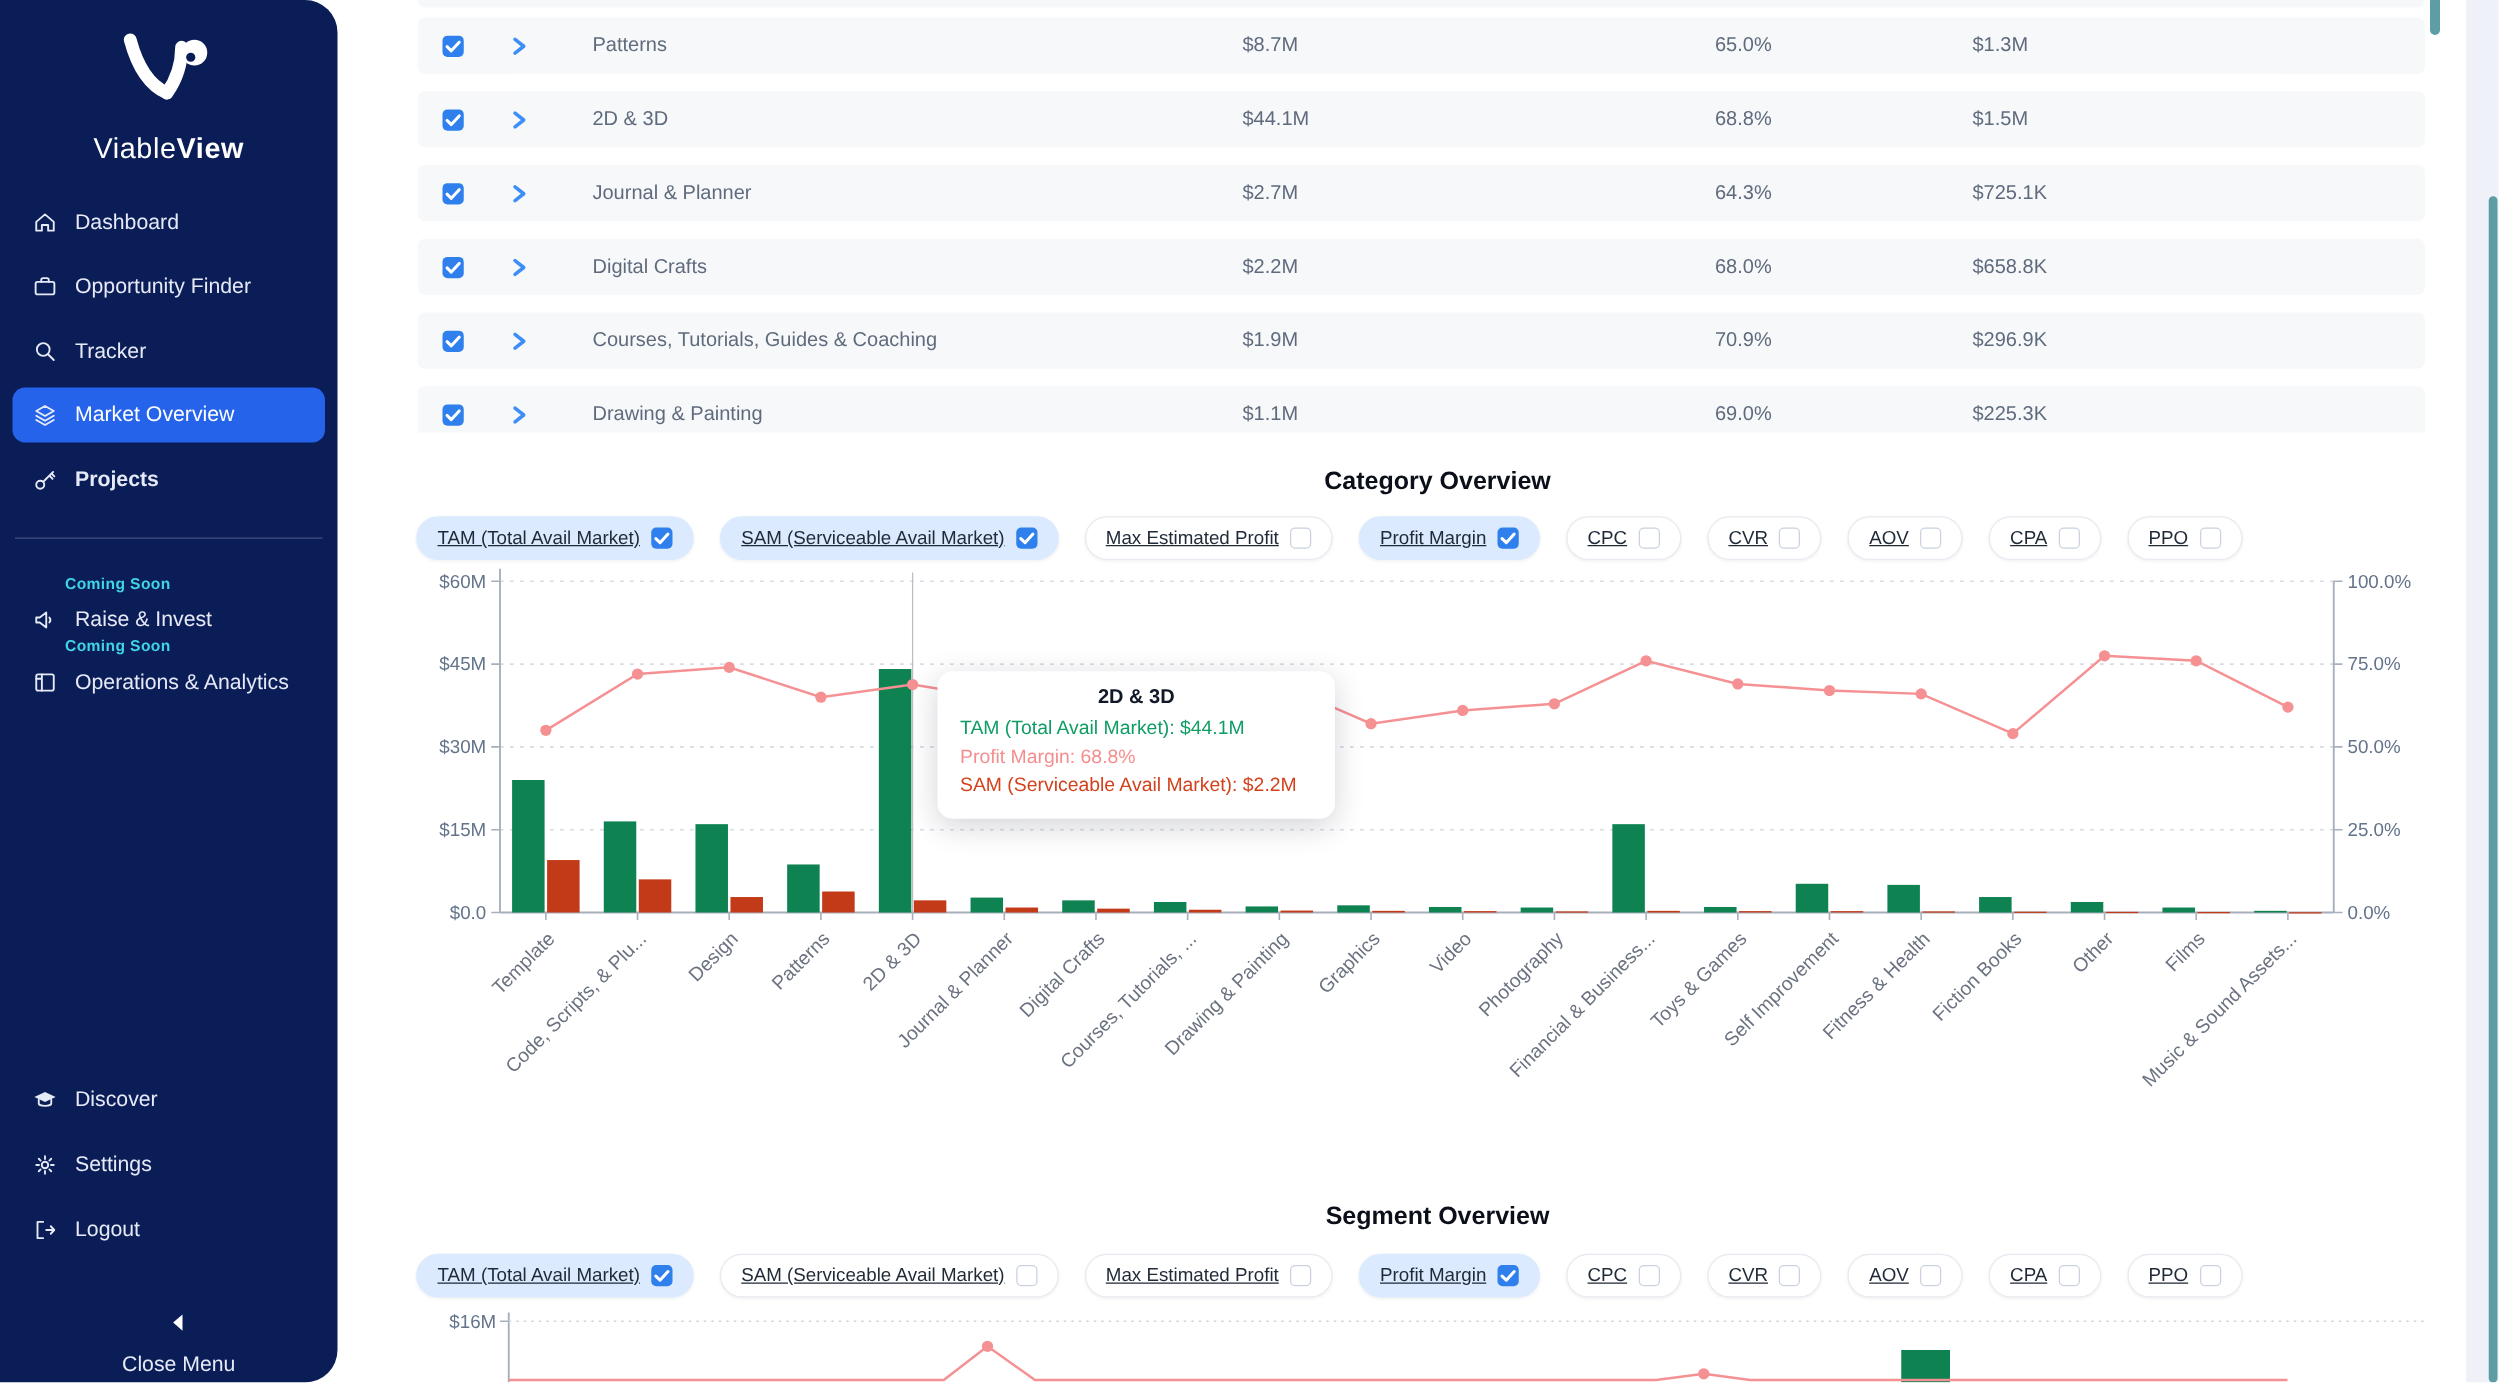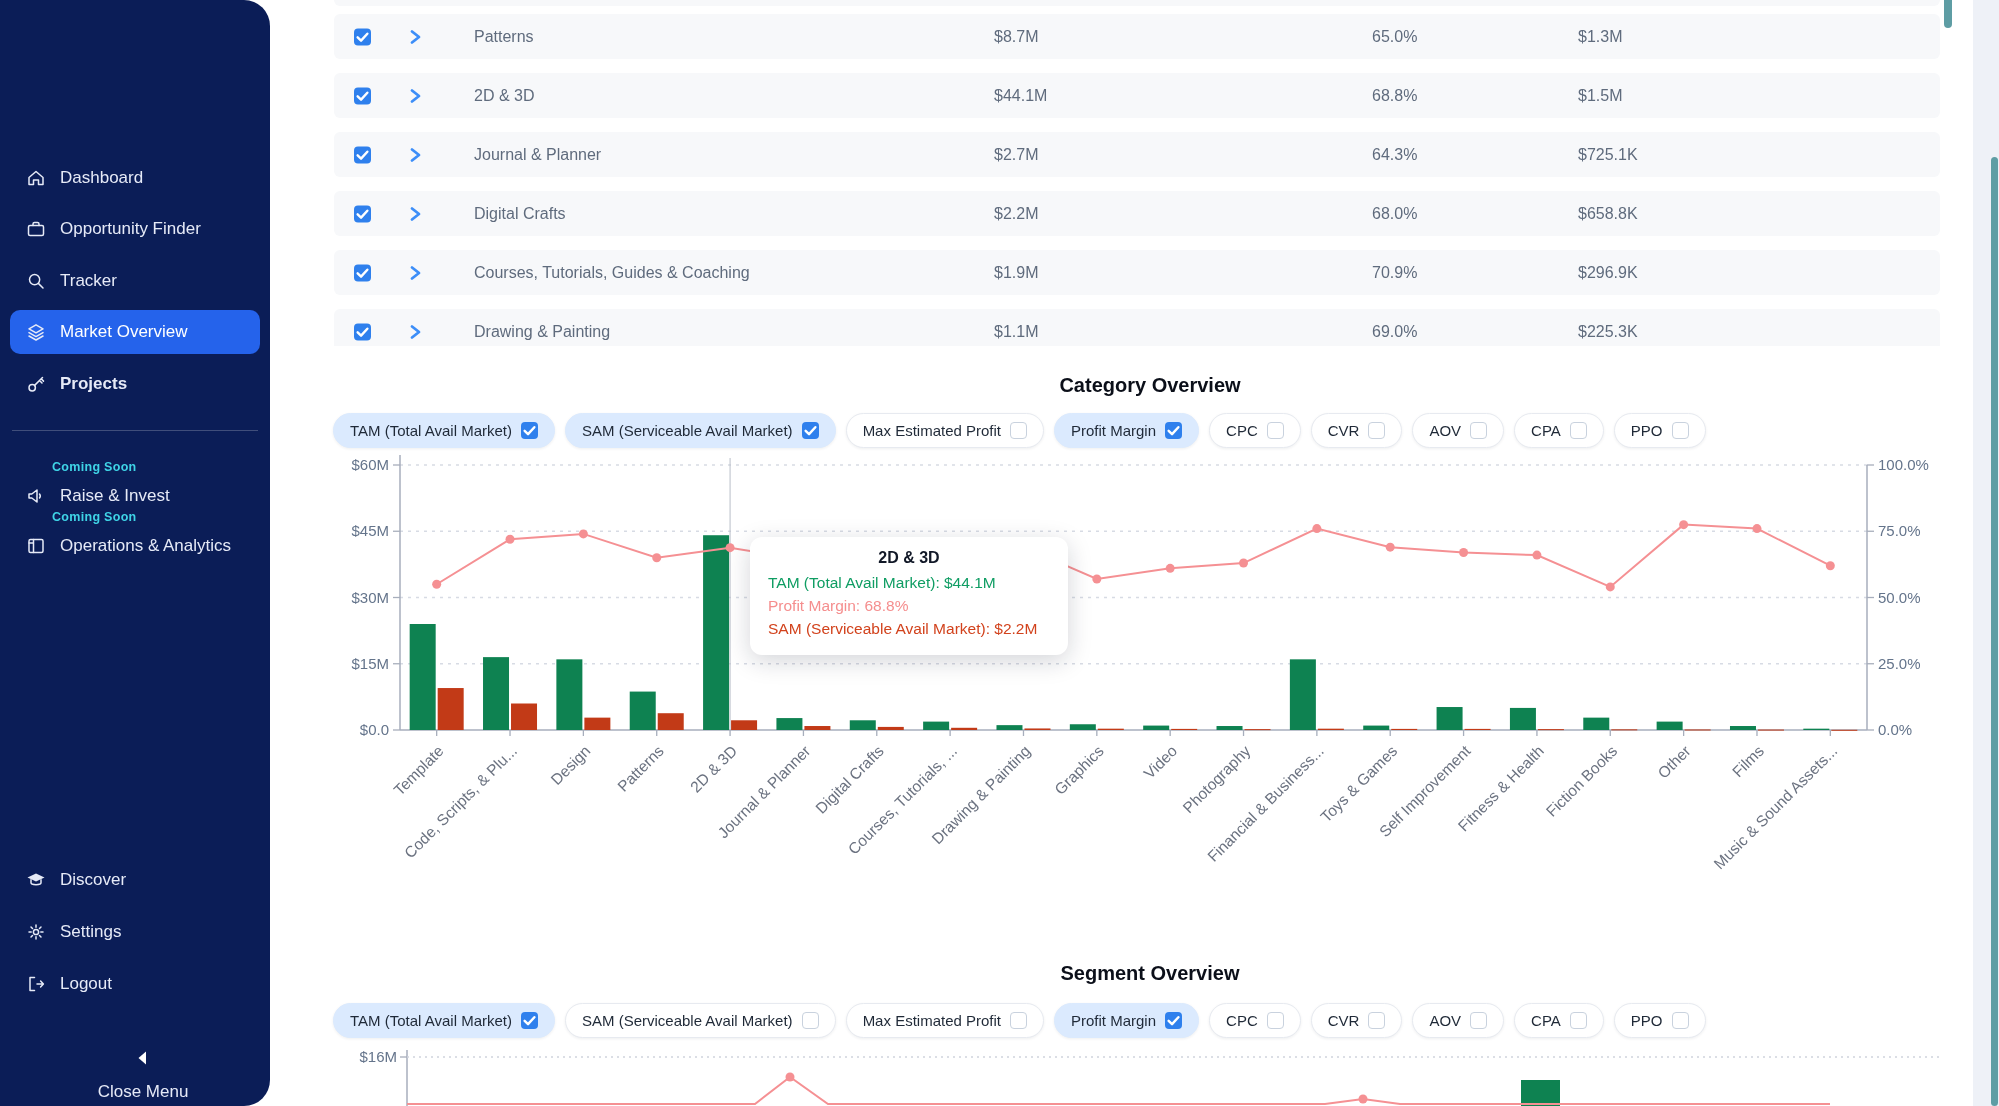--- a/index.html
+++ b/index.html
@@ -33,41 +33,50 @@
   .cbx.unchecked { background:#fff; border:1.5px solid #c9d2de; }
   .chev { position:absolute; left:74px; top:50%; transform:translateY(-50%); width:15px; height:18px; cursor:pointer; }
 
   
   .tbl-scroll-thumb { position:absolute; left:1944px; top:0; width:8px; height:28px; background:#5e9da4; border-radius:0 0 4px 4px; }
   .page-scroll-track { position:absolute; left:1973px; top:0; width:26px; height:1106px; background:#eef1f7; }
   .page-scroll-thumb { position:absolute; left:1991px; top:157px; width:7px; height:949px; background:#5e9da4; border-radius:4px; }
 
   
   .sec-title { position:absolute; left:1150px; transform:translateX(-50%); font-size:20px; font-weight:700; color:#0b0f19; white-space:nowrap; }
-  .chips { position:absolute; left:333px; display:flex; gap:10px; }
+  .chips { position:absolute; left:333px; display:flex; gap:21px;text-decoration:underline; }
   .chip { height:35px; display:flex; align-items:center; gap:9px; padding:0 16px; border-radius:17.5px;
     font-size:15px; font-weight:500; color:#1f2937; background:#fff; border:1px solid #e7eaf0;
     box-shadow:0 1px 3px rgba(16,24,40,.07); cursor:pointer; white-space:nowrap; }
   .chip.active { background:#dbeafe; border-color:#dbeafe; }
   .chip .cbx { position:static; transform:none; width:17px; height:17px; flex:0 0 17px; }
 
   
   .chart-svg { position:absolute; left:330px; top:450px; }
   .seg-svg { position:absolute; left:330px; top:1042px; }
 
   
   .tooltip { position:absolute; left:750px; top:537px; width:318px; background:#ffffff; border-radius:12px;
     box-shadow:0 6px 24px rgba(15,23,42,.18); padding:12px 18px 14px; z-index:8; }
   .tooltip-title { text-align:center; font-weight:700; font-size:16px; color:#111827; margin-bottom:5px; }
   .tooltip-line { font-size:15.5px; line-height:1.48; font-weight:500; white-space:nowrap; }
 </style>
 </head>
 <body>
 
 <aside class="sidebar">
+  <div class="logo-wrap">
+    <svg width="88" height="66" viewBox="0 0 120 90">
+      <path d="M18 8 C26 38 40 58 58 66" stroke="#fff" stroke-width="14" fill="none" stroke-linecap="round"></path>
+      <path d="M58 66 C68 52 74 36 74 16" stroke="#fff" stroke-width="14" fill="none" stroke-linecap="round"></path>
+      <circle cx="88" cy="22" r="14" fill="#fff"></circle>
+      <circle cx="84" cy="27" r="5" fill="#0b1d57"></circle>
+    </svg>
+    <div class="brand-text"><span>Viable</span><b>View</b></div>
+  </div>
   <div id="nav-main">
       <div class="nav-item" style="top: 160px;">
         <svg viewBox="0 0 20 20" class="nav-icon" fill="none" stroke="#e6eaf7" stroke-width="1.5" stroke-linecap="round" stroke-linejoin="round">
           <path d="M3 9.5 L10 3.5 L17 9.5 V16.5 H12.5 V12 H7.5 V16.5 H3 Z"></path>
         </svg>
         <span>Dashboard</span>
       </div>
       <div class="nav-item" style="top: 211px;">
         <svg viewBox="0 0 20 20" class="nav-icon" fill="none" stroke="#e6eaf7" stroke-width="1.5" stroke-linecap="round" stroke-linejoin="round">
           <rect x="2.5" y="6.5" width="15" height="10" rx="1.5"></rect>

